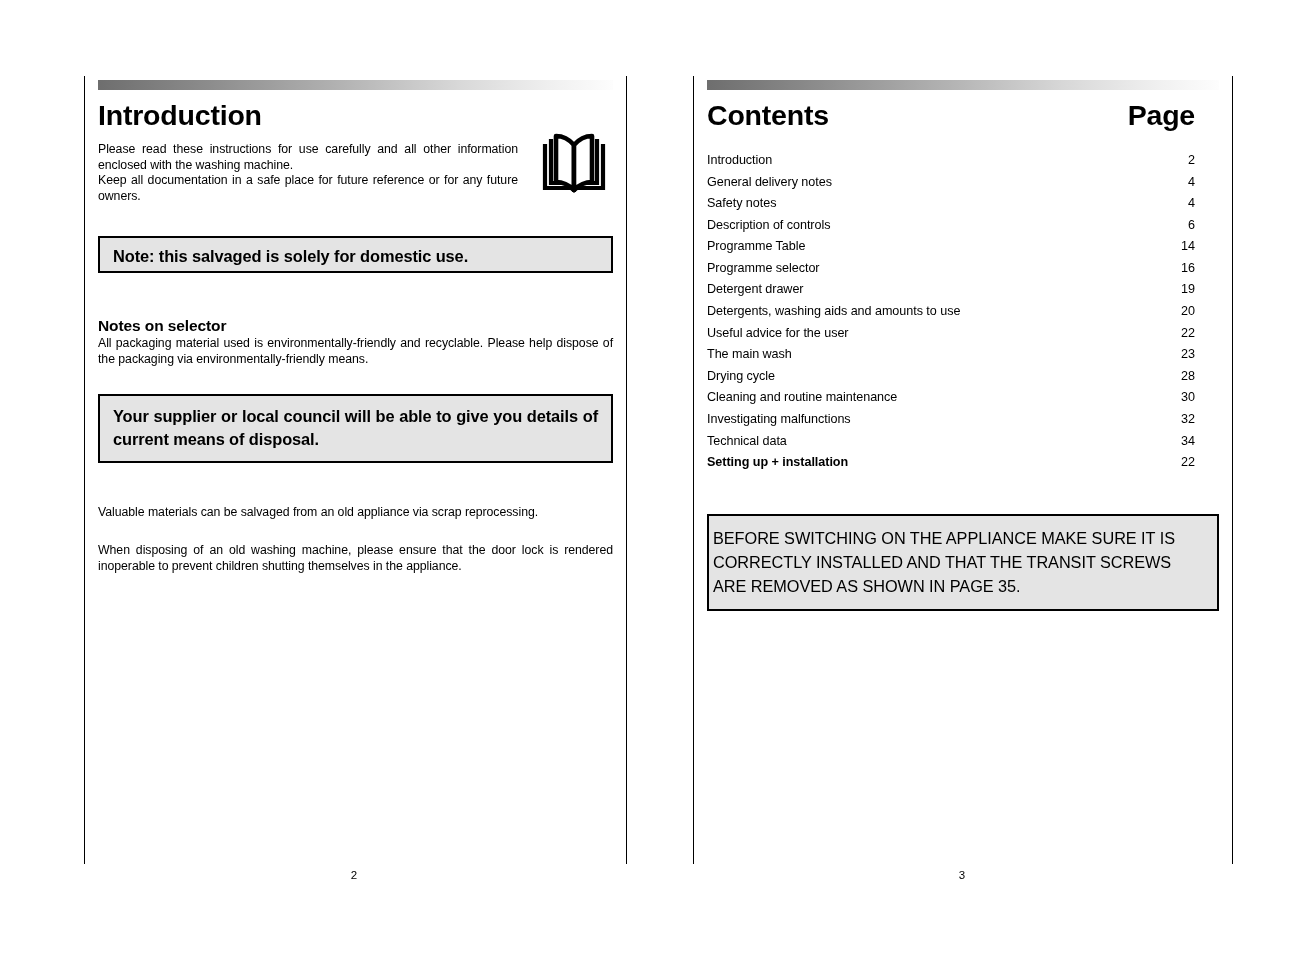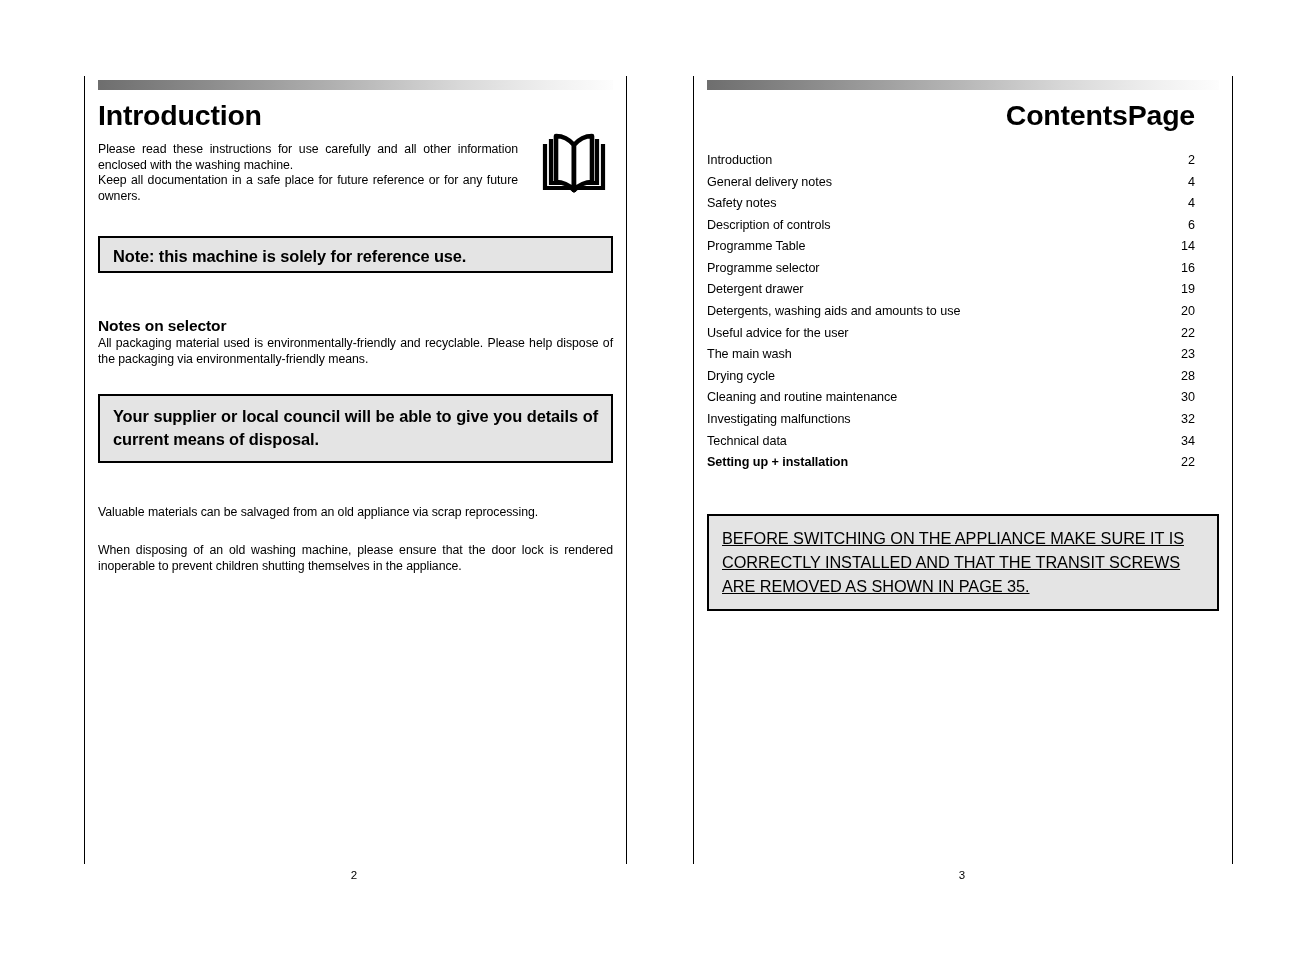--- a/index.html
+++ b/index.html
@@ -62,21 +62,21 @@
   .page-title {
     font-size: 28.5px;
     font-weight: bold;
     letter-spacing: -0.2px;
     margin: 11px 0 0 0;
     line-height: 1.05;
   }
   .title-row {
     display: flex;
     align-items: baseline;
-    justify-content: flex-end;
+    justify-content: space-between;
   }
 
   .subhead {
     font-size: 15.5px;
     font-weight: bold;
     margin: 0 0 1px 0;
     letter-spacing: -0.1px;
   }
 
   
@@ -119,23 +119,22 @@
   .callout p.single { text-align: left; }
 
   .box-note-domestic { margin-top: 32px; height: 37px; padding-top: 7px; }
   .box-supplier      { margin-top: 27px; }
   .box-plug          { margin-top: 41px; }
 
   .box-transit {
     border: 2px solid #000000;
     background: #e4e4e4;
     box-sizing: border-box;
-    padding: 10px 13px 11px 13px;
+    padding: 10px 13px 11px 4px;
     margin-top: 40px;
-    text-decoration: underline;
   }
   .box-transit p {
     margin: 0;
     font-size: 16.3px;
     line-height: 24px;
     letter-spacing: -0.05px;
     text-align: left;
   }
 
   
@@ -193,21 +192,21 @@
         <g fill="#ffffff" stroke="#000000" stroke-width="4.6" stroke-linejoin="round">
           <path d="M39 13 C 33 6, 26 4, 21 4 L21 50 C 26 50, 33 52, 39 58 Z"></path>
           <path d="M39 13 C 45 6, 52 4, 57 4 L57 50 C 52 50, 45 52, 39 58 Z"></path>
         </g>
         <rect x="37" y="10" width="4" height="50" fill="#000000"></rect>
       </svg>
 
       <p class="body-text intro-para"><span>Please read these instructions for use carefully and all other information enclosed with the washing machine.</span><br><span>Keep all documentation in a safe place for future reference or for any future owners.</span></p>
 
       <div class="callout box-note-domestic">
-        <p class="single">Note: this machine is solely for reference use.</p>
+        <p class="single">Note: this salvaged is solely for domestic use.</p>
       </div>
 
       <div style="margin-top:44px">
         <h2 class="subhead">Notes on selector</h2>
         <p class="body-text">All packaging material used is environmentally-friendly and recyclable. Please help dispose of the packaging via environmentally-friendly means.</p>
       </div>
 
       <div class="callout box-supplier">
         <p>Your supplier or local council will be able to give you details of current means of disposal.</p>
       </div>

